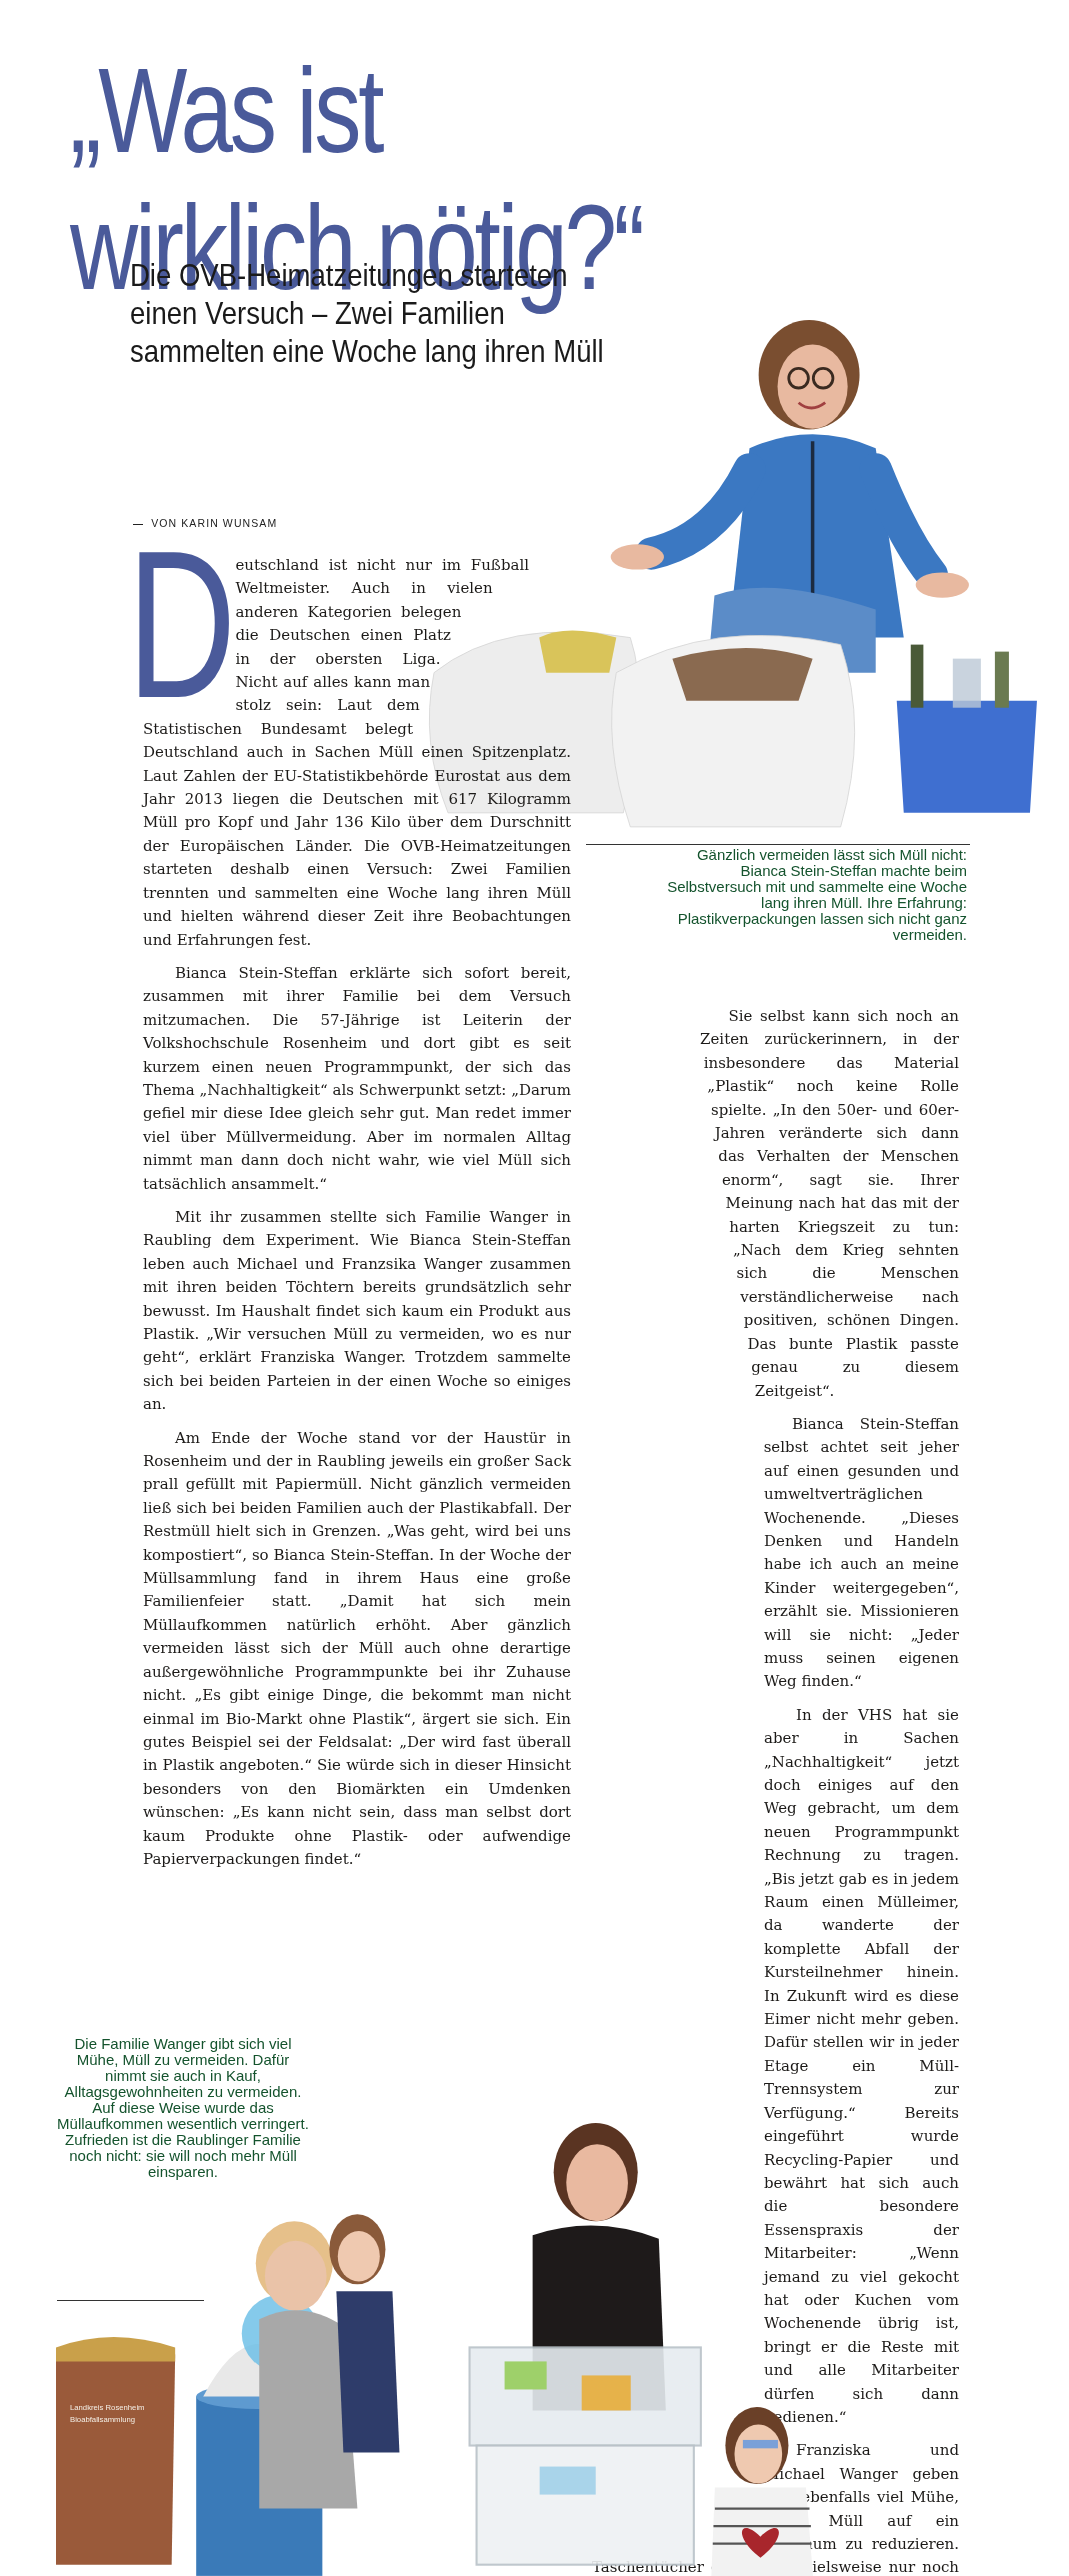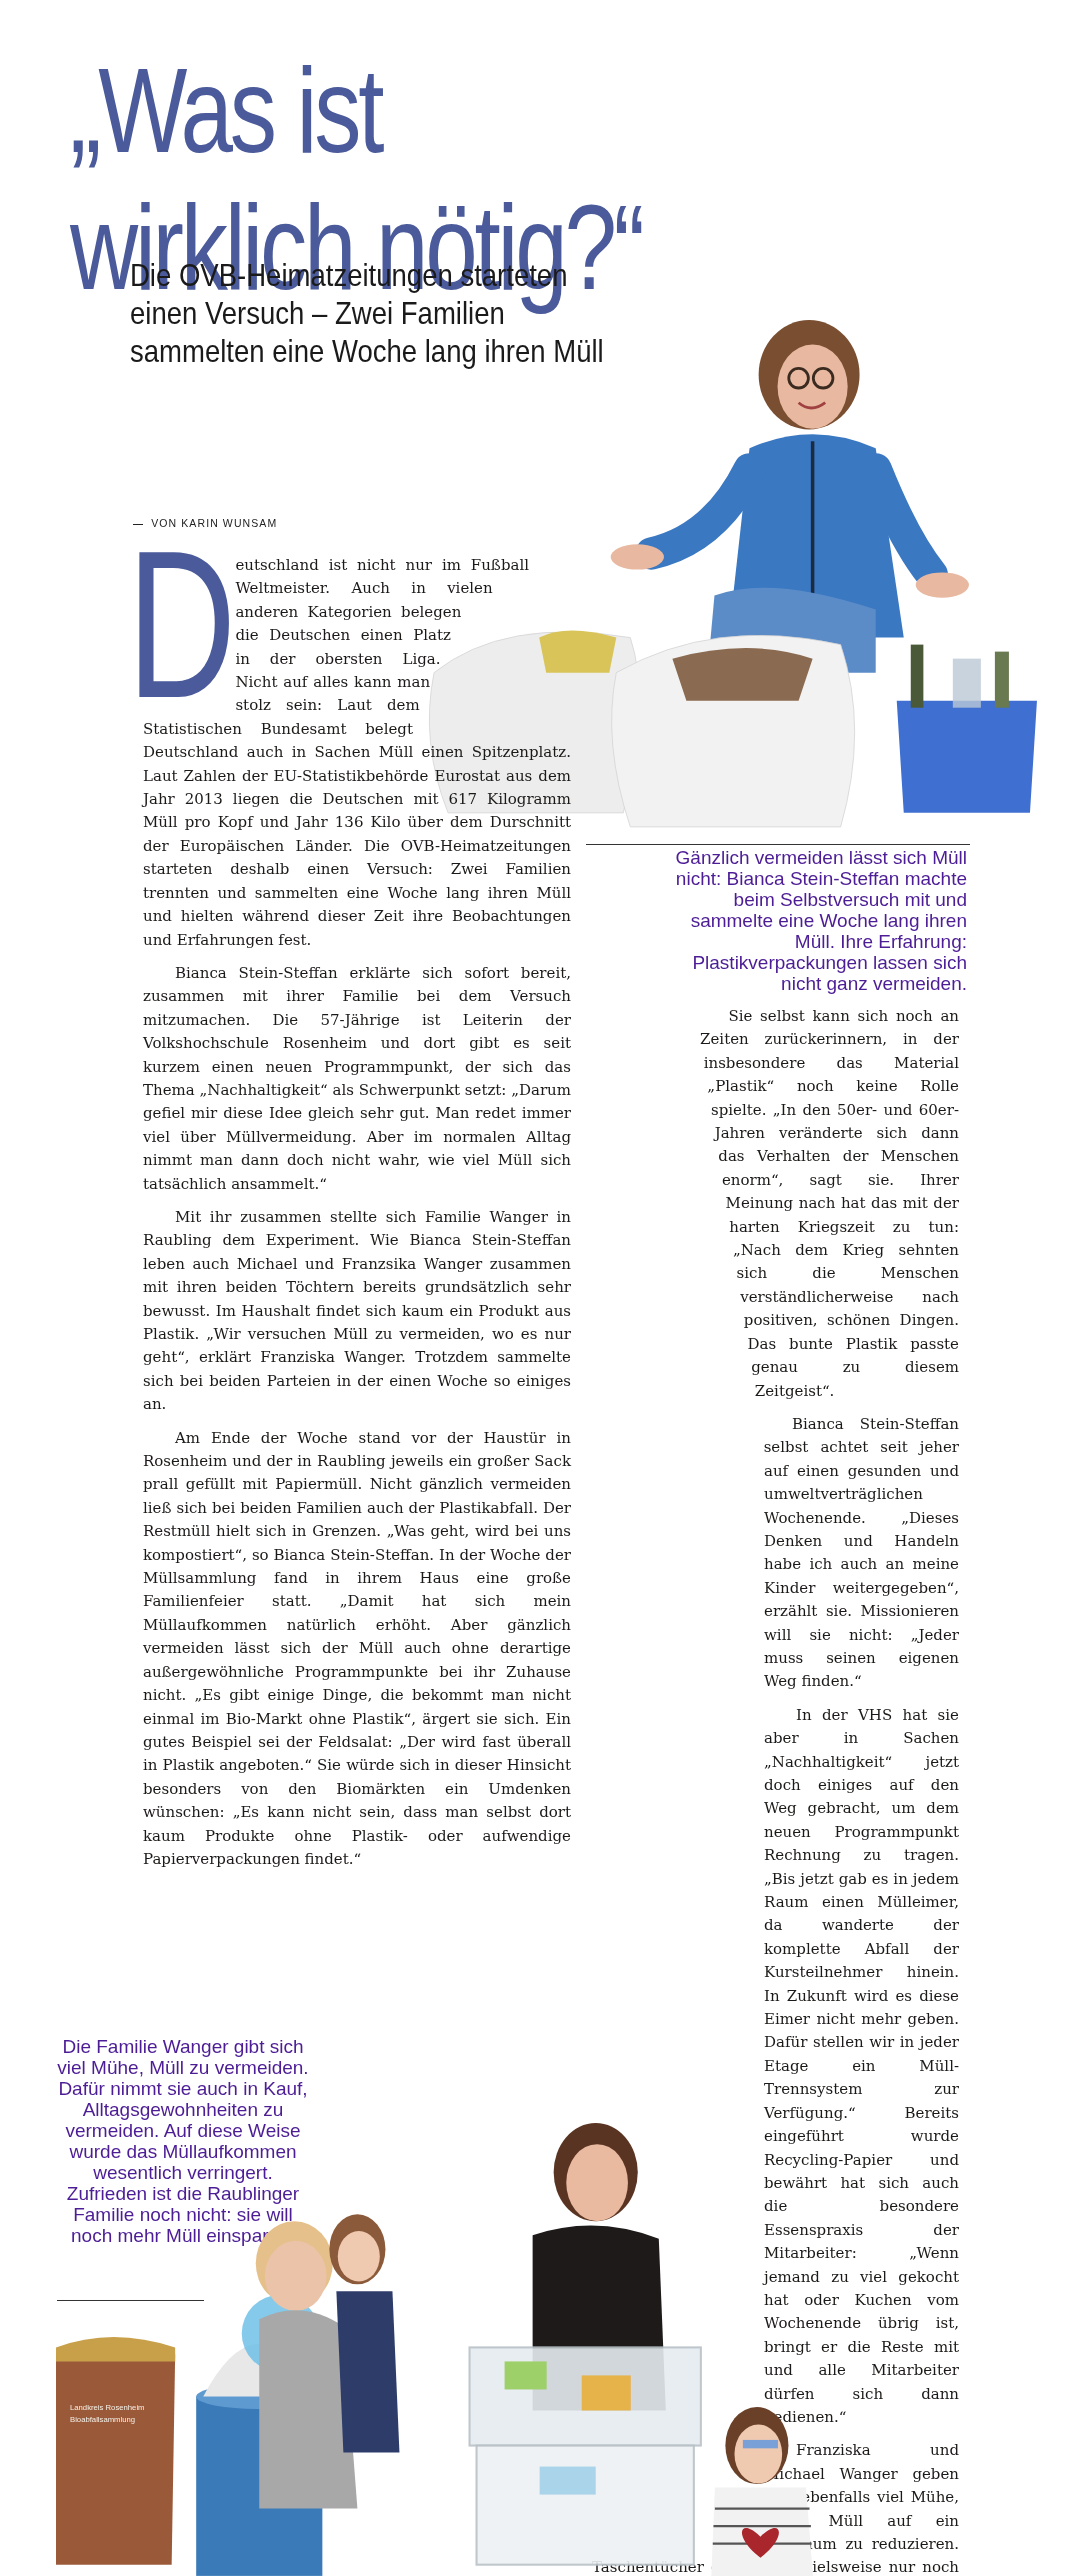--- a/index.html
+++ b/index.html
@@ -9,21 +9,21 @@
   .byline { position:absolute; left:133px; top:517px; font-family:"Liberation Sans","DejaVu Sans",sans-serif; font-size:10.5px; letter-spacing:1.1px; color:#222; }
   .byline .dash { display:inline-block; width:9.8px; height:1.4px; background:#222; vertical-align:middle; margin-right:8.4px; }
   .col { position:absolute; font-size:15px; line-height:23.4px; text-align:justify; hyphens:manual; }
   .col p { margin:10px; }
   .col p.ind { text-indent:32px; }
   .col-left { left:133px; top:544px; width:448px; }
   .col-right { left:582px; top:995px; width:387px; }
   .dropcap { float:left; font-family:"Liberation Sans","DejaVu Sans",sans-serif; color:#4a5a9a; font-size:210px; line-height:156px; height:149px; margin:2.8px 17px 0 -5.6px; transform:scaleX(0.72); transform-origin:left top; width:91px; }
   .shape-photo1 { float:right; width:182px; height:140px; shape-outside:polygon(100% 0, 0 100%, 100% 100%); }
   .photo { position:absolute; overflow:hidden; }
-  .caption { position:absolute; font-family:"Liberation Sans","DejaVu Sans",sans-serif; font-size:19px; line-height:21px; color:#4c1d95; }
+  .caption { position:absolute; font-family:"Liberation Sans","DejaVu Sans",sans-serif; font-size:15px; line-height:16px; color:#14532d; }
   .caption-top { left:652px; top:847px; width:315px; text-align:right; }
   .caption-bottom { left:57px; top:2036px; width:252px; text-align:center; }
   .rule { position:absolute; height:1.4px; background:#333; }
 </style>
 </head>
 <body>
 
 <h1 class="headline">
   <div>„Was ist</div>
   <div>wirklich nötig?“</div>

